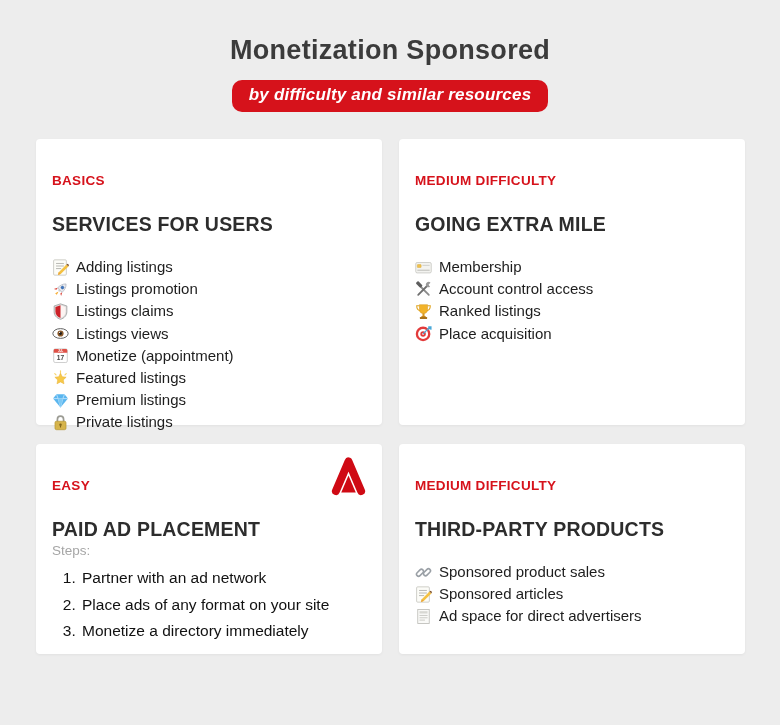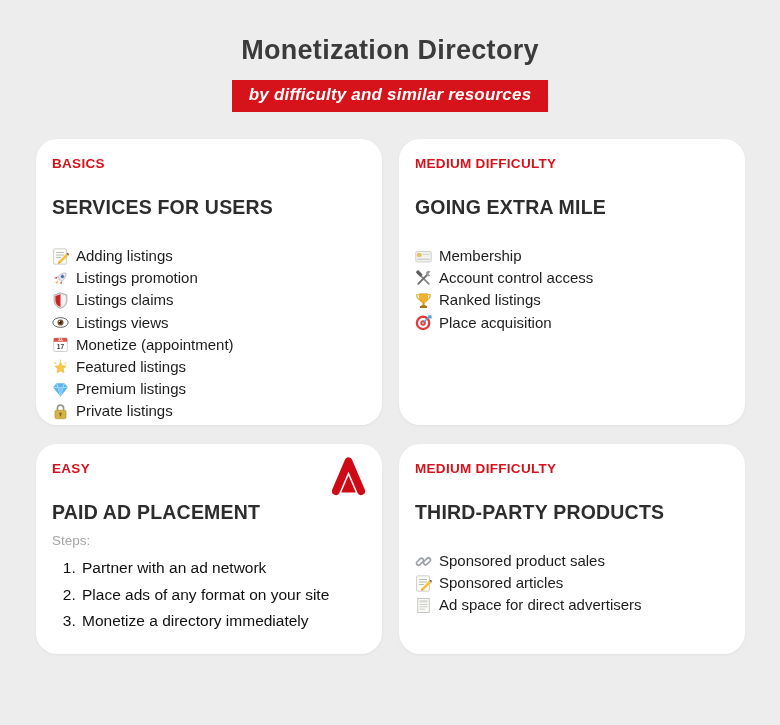--- a/index.html
+++ b/index.html
@@ -11,51 +11,51 @@
   }
   .header { text-align: center; padding-top: 33px; }
   .title {
     font-size: 27px; line-height: 34px; font-weight: bold;
     color: #3b3b3b; letter-spacing: 0.3px;
   }
   .badge {
     display: inline-block; margin-top: 13px;
     background: #d6121b; color: #ffffff;
     font-size: 17px; font-weight: bold; font-style: italic;
-    padding: 5px 17px 7px; border-radius: 0; letter-spacing: 0.2px;
+    padding: 5px 17px 7px; border-radius: 10px; letter-spacing: 0.2px;
   }
   .grid {
     margin: 27px 35px 0 36px;
     display: grid;
     grid-template-columns: 1fr 1fr;
     grid-template-rows: 286px 210px;
     column-gap: 17px; row-gap: 19px;
   }
   .card {
-    background: #ffffff; border-radius: 21px;
-    padding: 17px 16px 14px;
+    background: #ffffff; border-radius: 4px;
+    padding: 34px 16px 14px;
     box-shadow: 0 1px 3px rgba(0,0,0,0.05);
     position: relative;
   }
   .tag {
     color: #d6121b; font-size: 13.5px; font-weight: bold;
     letter-spacing: 0.3px;
   }
   .card-title {
     margin-top: 25px; font-size: 19.5px; font-weight: bold;
     color: #2d2d2d; letter-spacing: 0.2px;
   }
-  ul.items { list-style: none; margin-top: 26px; }
+  ul.items { list-style: none; margin-top: 20px; }
   ul.items li {
     display: flex; align-items: center; gap: 7px;
     font-size: 15px; color: #1d1d1d; line-height: 22.2px;
   }
   .icon { width: 17px; height: 17px; flex: none; display: inline-block; }
   .icon svg { width: 100%; height: 100%; display: block; }
-  .steps-label { margin-top: 9px; font-size: 13.5px; color: #a6a6a6; }
+  .steps-label { margin-top: 2px; font-size: 13.5px; color: #a6a6a6; }
   ol.steps {
     margin: 7px 0 0; padding-left: 28px;
     font-size: 15.5px; color: #111111;
   }
   ol.steps li { line-height: 26.5px; padding-left: 2px; }
   .brand-logo { position: absolute; top: 11px; right: 15px; width: 37px; height: 41px; }
   .brand-logo svg { width: 100%; height: 100%; display: block; }
 </style>
 </head>
 <body>
@@ -162,21 +162,21 @@
     </g>
     <g id="i-brand-a">
       <path d="M4 23.5 L12.5 3.5 L21 23.5" fill="none" stroke="#cf0a14" stroke-width="5.4" stroke-linecap="round" stroke-linejoin="round"></path>
       <path d="M12.5 13 L17.4 24.5 L7.6 24.5 Z" fill="#cf0a14"></path>
     </g>
   </defs>
 </svg>
 
 <div class="header">
   <div class="title">
-    <div>Monetization Directory</div>
+    <div>Monetization Sponsored</div>
   </div>
   <div><span class="badge">by difficulty and similar resources</span></div>
 </div>
 
 <div class="grid">
 
   <div class="card">
     <div class="tag">BASICS</div>
     <div class="card-title">SERVICES FOR USERS</div>
     <ul class="items">

